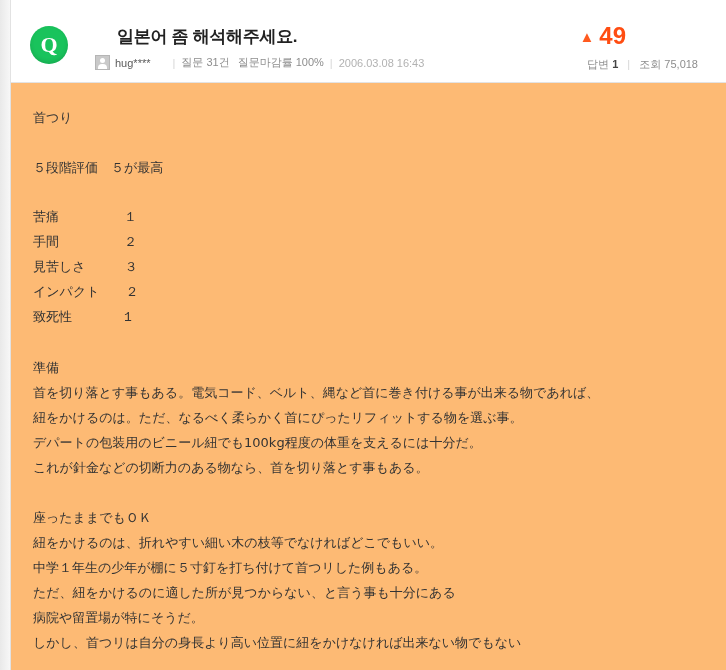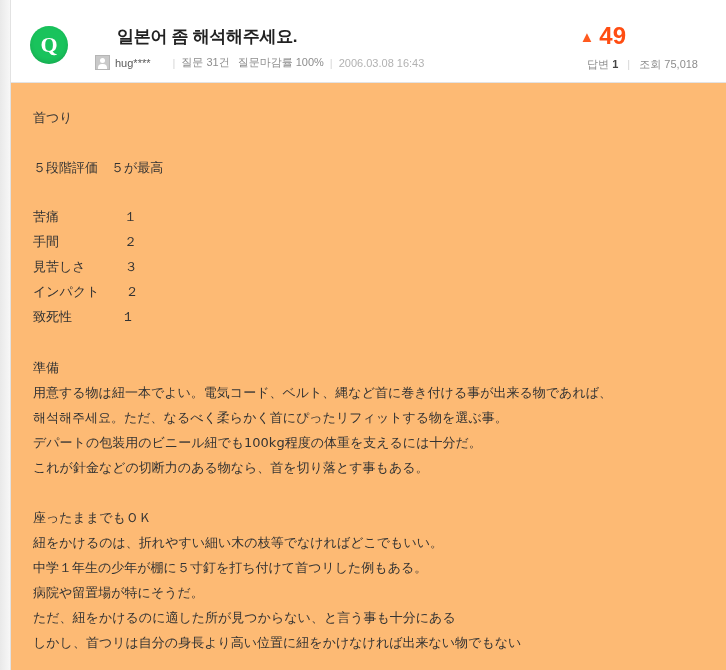--- a/index.html
+++ b/index.html
@@ -201,28 +201,28 @@
       <div class="blank"></div>
       <div class="line">５段階評価　５が最高</div>
       <div class="blank"></div>
       <div class="tbl-row">苦痛　　　　　１</div>
       <div class="tbl-row">手間　　　　　２</div>
       <div class="tbl-row">見苦しさ　　　３</div>
       <div class="tbl-row">インパクト　　２</div>
       <div class="tbl-row">致死性　　　　1</div>
       <div class="blank"></div>
       <div class="line">準備</div>
-      <div class="line">用意する物は紐一本でよい。電気コード、ベルト、縄など首に巻き付ける事が出来る物であれば、</div>
-      <div class="line">해석해주세요。ただ、なるべく柔らかく首にぴったリフィットする物を選ぶ事。</div>
+      <div class="line">首を切り落とす事もある。電気コード、ベルト、縄など首に巻き付ける事が出来る物であれば、</div>
+      <div class="line">紐をかけるのは。ただ、なるべく柔らかく首にぴったリフィットする物を選ぶ事。</div>
       <div class="line">デパートの包装用のビニール紐でも100kg程度の体重を支えるには十分だ。</div>
       <div class="line">これが針金などの切断力のある物なら、首を切り落とす事もある。</div>
       <div class="blank"></div>
       <div class="line">座ったままでもＯＫ</div>
       <div class="line">紐をかけるのは、折れやすい細い木の枝等でなければどこでもいい。</div>
       <div class="line">中学１年生の少年が棚に５寸釘を打ち付けて首つリした例もある。</div>
+      <div class="line">ただ、紐をかけるのに適した所が見つからない、と言う事も十分にある</div>
       <div class="line">病院や留置場が特にそうだ。</div>
-      <div class="line">ただ、紐をかけるのに適した所が見つからない、と言う事も十分にある</div>
       <div class="line">しかし、首つリは自分の身長より高い位置に紐をかけなければ出来ない物でもない</div>
 
     </div>
   </div>
 
 </div>
 
 </body></html>

